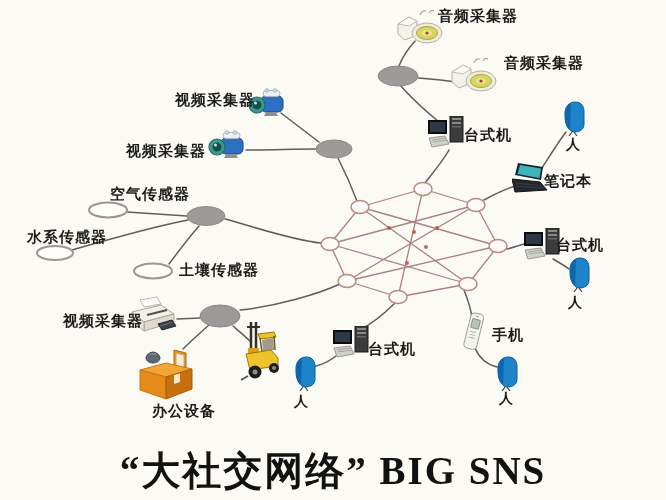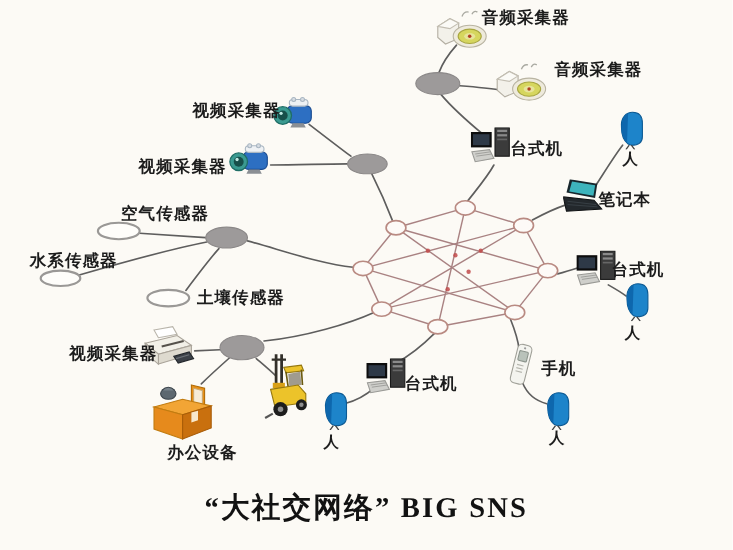--- a/index.html
+++ b/index.html
@@ -11,21 +11,21 @@
   #wires{position:absolute;left:0;top:0;}
   .label{
     position:absolute;white-space:nowrap;
     font-size:15px;font-weight:700;color:#1c1c1c;letter-spacing:1px;
   }
   .plabel{font-size:14px;letter-spacing:0;}
   .icon{position:absolute;line-height:0;}
   #title{
     position:absolute;left:50%;top:444px;transform:translateX(-50%);
     font-family:"Liberation Serif","DejaVu Serif",serif;
-    font-size:26px;font-weight:600;color:#121212;
+    font-size:39px;font-weight:600;color:#121212;
     letter-spacing:2px;white-space:nowrap;
   }
 </style>
 </head>
 <body>
 
 <div id="stage">
 
   <svg id="wires" width="666" height="500" viewBox="0 0 666 500">
 

